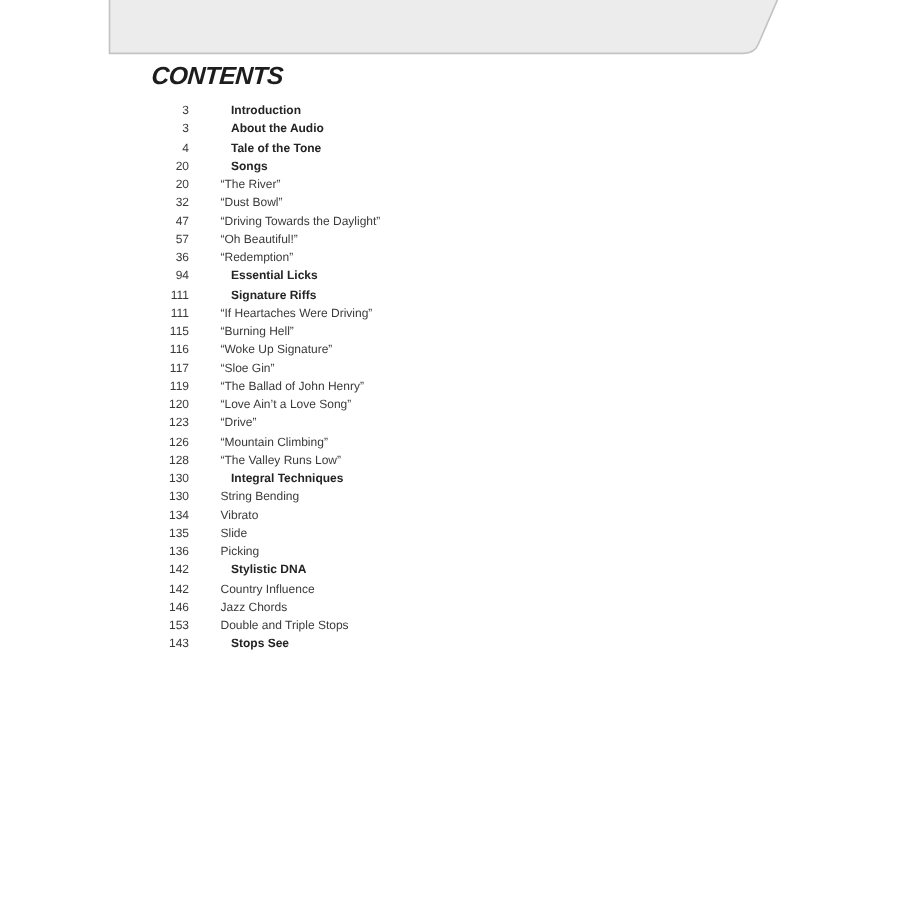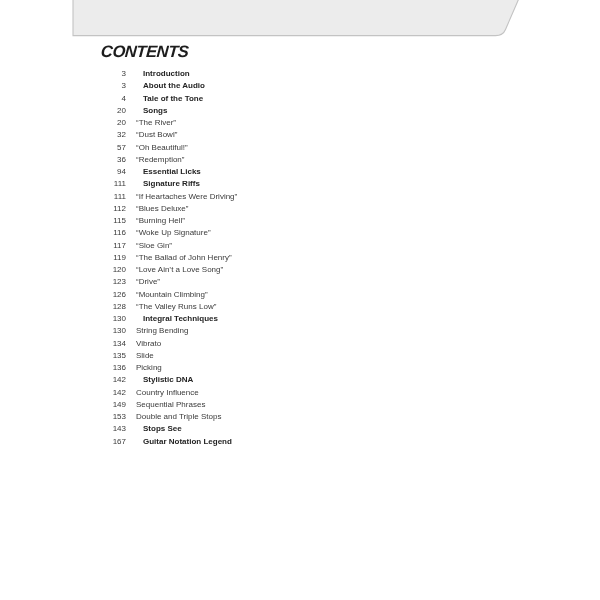--- a/index.html
+++ b/index.html
@@ -45,29 +45,29 @@
     font-size: 8px;
     color: #3a3a3a;
   }
   .toc-row .num {
     width: 42px;
     text-align: right;
     color: #3a3a3a;
     flex: 0 0 auto;
   }
   .toc-row .label {
-    margin-left: 17px;
+    margin-left: 28px;
     white-space: nowrap;
   }
   .toc-row.bold .label {
     font-weight: bold;
     color: #242424;
   }
   .toc-row.sub .label {
-    margin-left: 10px;
+    margin-left: 21px;
   }
 </style>
 </head>
 <body>
 
 <div class="page">
 
   <svg class="banner-svg" width="600" height="42" viewBox="0 0 600 42" aria-hidden="true">
     <path id="banner-shape" d="M 73 -4 L 520 -4 L 505.5 29.5 Q 503 35.6 495.5 35.6 L 73 35.6 Z" fill="#ececec" stroke="#c3c3c3" stroke-width="1.1"></path>
   </svg>
@@ -98,20 +98,24 @@
     <div class="toc-row sub">
       <span class="num">20</span>
       <span class="label">“The River”</span>
     </div>
 
     <div class="toc-row sub">
       <span class="num">32</span>
       <span class="label">“Dust Bowl”</span>
     </div>
 
+    <div class="toc-row sub">
+      <span class="num">47</span>
+      <span class="label">“Driving Towards the Daylight”</span>
+    </div>
 
     <div class="toc-row sub">
       <span class="num">57</span>
       <span class="label">“Oh Beautiful!”</span>
     </div>
 
     <div class="toc-row sub">
       <span class="num">36</span>
       <span class="label">“Redemption”</span>
     </div>
@@ -124,24 +128,20 @@
     <div class="toc-row bold">
       <span class="num">111</span>
       <span class="label">Signature Riffs</span>
     </div>
 
     <div class="toc-row sub">
       <span class="num">111</span>
       <span class="label">“If Heartaches Were Driving”</span>
     </div>
 
-    <div class="toc-row sub">
-      <span class="num">112</span>
-      <span class="label">“Blues Deluxe”</span>
-    </div>
 
     <div class="toc-row sub">
       <span class="num">115</span>
       <span class="label">“Burning Hell”</span>
     </div>
 
     <div class="toc-row sub">
       <span class="num">116</span>
       <span class="label">“Woke Up Signature”</span>
     </div>
@@ -205,36 +205,32 @@
       <span class="num">142</span>
       <span class="label">Stylistic DNA</span>
     </div>
 
     <div class="toc-row sub">
       <span class="num">142</span>
       <span class="label">Country Influence</span>
     </div>
 
 
-
-    <div class="toc-row sub">
-      <span class="num">149</span>
-      <span class="label">Sequential Phrases</span>
-    </div>
+    <div class="toc-row sub">
+      <span class="num">146</span>
+      <span class="label">Jazz Chords</span>
+    </div>
+
 
     <div class="toc-row sub">
       <span class="num">153</span>
       <span class="label">Double and Triple Stops</span>
     </div>
 
 
     <div class="toc-row bold">
       <span class="num">143</span>
       <span class="label">Stops See</span>
     </div>
 
-    <div class="toc-row bold">
-      <span class="num">167</span>
-      <span class="label">Guitar Notation Legend</span>
-    </div>
   </div>
 
 </div>
 
 </body></html>

